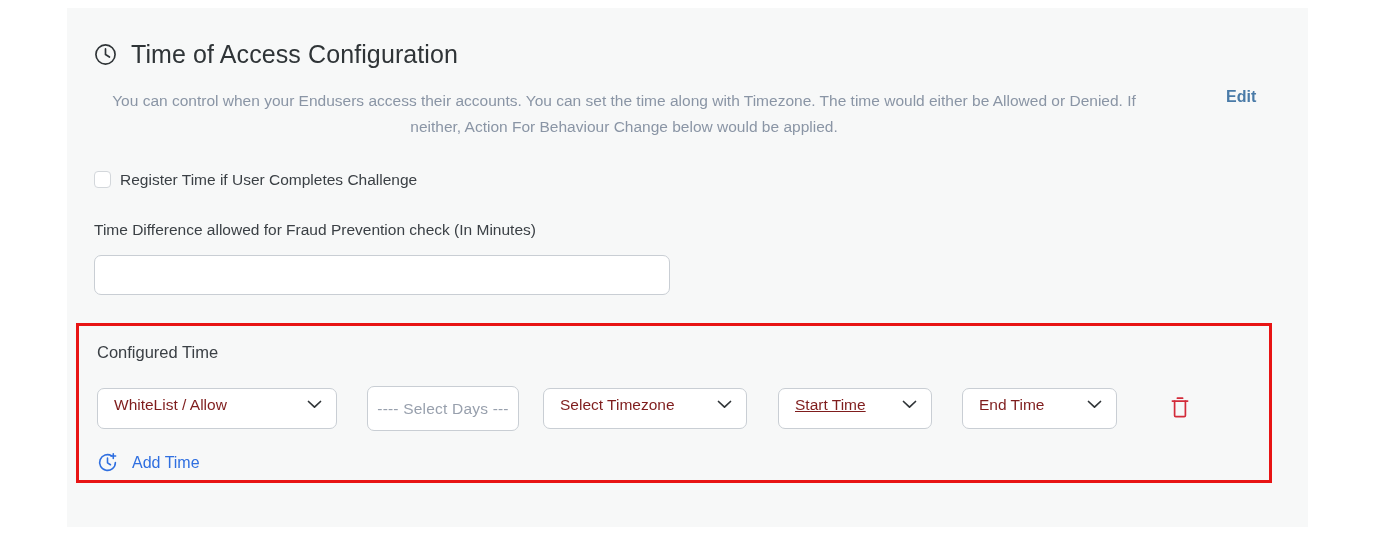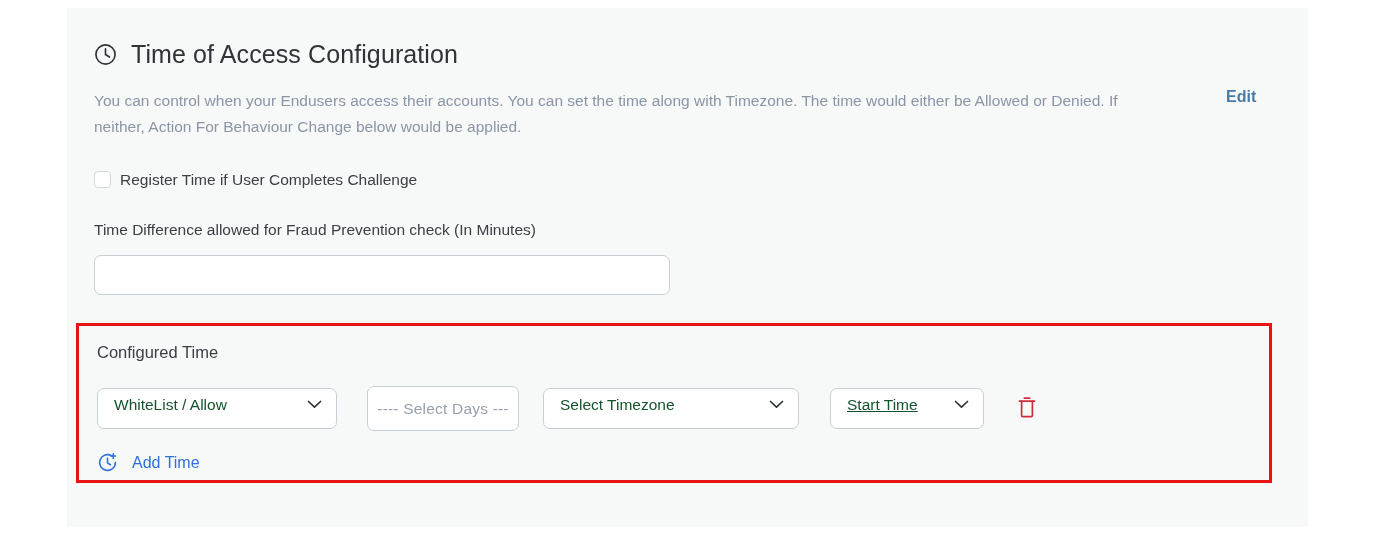--- a/index.html
+++ b/index.html
@@ -52,20 +52,21 @@
     white-space: nowrap;
   }
   .desc {
     position: absolute;
     left: 27px;
     top: 80px;
     width: 1060px;
     font-size: 15.5px;
     line-height: 26px;
     color: #8a95a5;
+    text-align: center;
   }
   .edit-link {
     position: absolute;
     left: 1159px;
     top: 80px;
     font-size: 16px;
     font-weight: bold;
     color: #4a7ba8;
     cursor: pointer;
     text-decoration: none;
@@ -152,40 +153,40 @@
     height: 41px;
     border: 1px solid #c9ced4;
     border-radius: 7px;
     background: #ffffff;
     box-sizing: border-box;
     display: flex;
     align-items: center;
     justify-content: space-between;
     padding: 0 14px 8px 16px;
     font-size: 15.5px;
-    color: #14532d;
+    color: #7f1d1d;
     cursor: pointer;
     white-space: nowrap;
   }
   .select .chev {
     margin-left: 16px;
     flex: none;
     display: block;
   }
   .sel-access { width: 240px; margin-right: 30px; }
   .sel-days {
     width: 152px;
     height: 45px;
     margin-right: 24px;
     justify-content: center;
     padding: 0 16px;
     color: #98a0ad;
     letter-spacing: 0.2px;
   }
-  .sel-timezone { width: 256px; margin-right: 31px; }
+  .sel-timezone { width: 204px; margin-right: 31px; }
   .sel-start { width: 154px; margin-right: 30px; text-decoration: underline; }
   .sel-end { width: 155px; margin-right: 50px; }
 
   .trash-btn {
     width: 26px;
     height: 30px;
     border: none;
     background: transparent;
     padding: 0;
     cursor: pointer;
@@ -272,20 +273,28 @@
 
       <div class="select sel-start">
         <span>Start Time</span>
         <span>
           <svg class="chev" width="15" height="9" viewBox="0 0 15 9" fill="none" stroke="#2f3437" stroke-width="1.7" stroke-linecap="round" stroke-linejoin="round">
               <path d="M1.5 1.5 L7.5 7.2 L13.5 1.5"></path>
             </svg>
         </span>
       </div>
 
+      <div class="select sel-end">
+        <span>End Time</span>
+        <span>
+          <svg class="chev" width="15" height="9" viewBox="0 0 15 9" fill="none" stroke="#2f3437" stroke-width="1.7" stroke-linecap="round" stroke-linejoin="round">
+              <path d="M1.5 1.5 L7.5 7.2 L13.5 1.5"></path>
+            </svg>
+        </span>
+      </div>
 
       <button class="trash-btn">
         <span>
           <svg width="20" height="23" viewBox="0 0 20 23" fill="none" stroke="#d32b3a" stroke-width="1.7" stroke-linecap="round" stroke-linejoin="round">
             <path d="M7.4 2.2 L12.6 2.2"></path>
             <path d="M2.4 5.1 L17.6 5.1"></path>
             <path d="M4.6 5.1 L4.6 19.4 Q4.6 20.6 5.8 20.6 L14.2 20.6 Q15.4 20.6 15.4 19.4 L15.4 5.1"></path>
           </svg>
         </span>
       </button>

